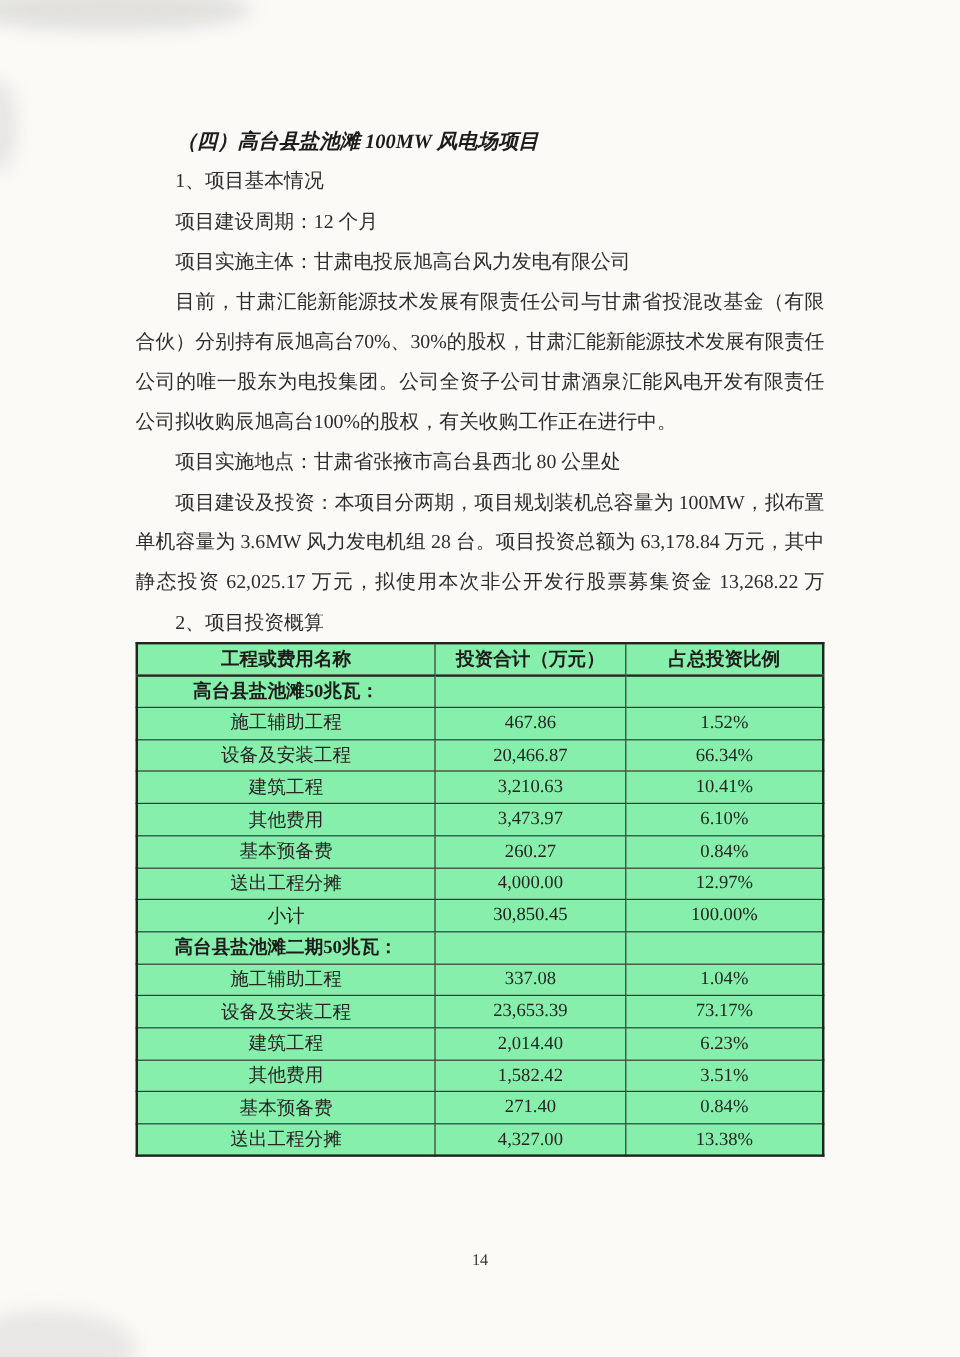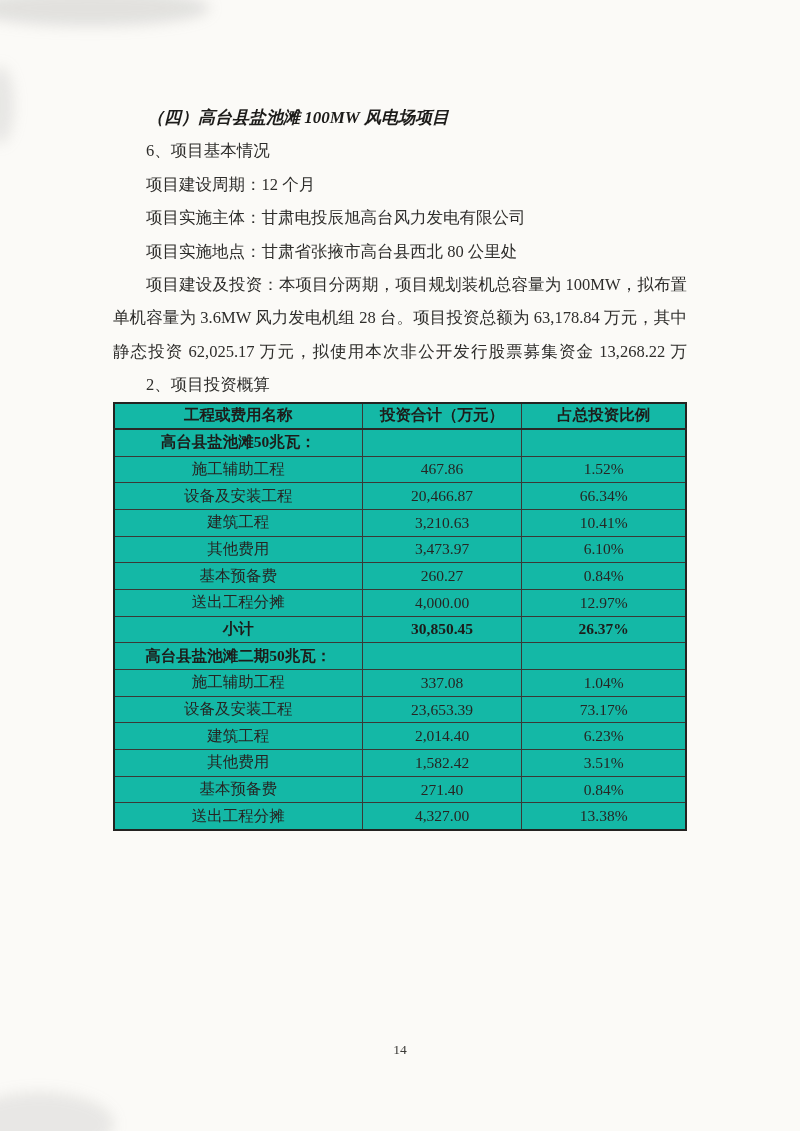--- a/index.html
+++ b/index.html
@@ -34,62 +34,63 @@
     overflow:hidden;
   }
   .para-4 { height:133.6px; }
   .para-3 { height:100.2px; }
 
   table.invest {
     width:574px;
     table-layout:fixed;
     border-collapse:collapse;
     border:2px solid #242321;
-    background:#14b8a6;
+    background:#86efac;
   }
   .invest th, .invest td {
     border:1px solid #3a3936;
     height:26.7px;
     padding:0 7px;
     font-size:15.5px;
     overflow:hidden;
     white-space:nowrap;
     vertical-align:middle;
     color:#262523;
   }
   .invest th { font-weight:bold; text-align:center; border-bottom:2px solid #2a2927; color:#1d1c1a; }
   .col-label { width:43.4%; }
   .col-value { width:27.9%; }
   .col-pct   { width:28.7%; }
   .cell-label { text-align:center; }
   .cell-value, .cell-pct { text-align:center; }
   .row-group .cell-label { font-weight:bold; color:#1d1c1a; }
-  .row-subtotal td { font-weight:bold; color:#1d1c1a;margin-top:35px; }
+  .row-subtotal td { font-weight:normal; color:#1d1c1a;margin-top:35px; }
   .row-subtotal .cell-label { text-align:center; }
 
   .page-footer {
     position:absolute;
     left:0; top:1042px; width:800px;
     text-align:center;
     font-size:13.5px;
     color:#3a3936;
   }
 </style>
 </head>
 <body>
 
 <div class="artifact art-top-left"></div>
 <div class="artifact art-left-edge"></div>
 <div class="artifact art-bottom-left"></div>
 
 <div class="content">
   <div class="tline heading">（四）高台县盐池滩 100MW 风电场项目</div>
-  <div class="tline">6、项目基本情况</div>
+  <div class="tline">1、项目基本情况</div>
   <div class="tline">项目建设周期：12 个月</div>
   <div class="tline">项目实施主体：甘肃电投辰旭高台风力发电有限公司</div>
+  <div class="para para-4">目前，甘肃汇能新能源技术发展有限责任公司与甘肃省投混改基金（有限合伙）分别持有辰旭高台70%、30%的股权，甘肃汇能新能源技术发展有限责任公司的唯一股东为电投集团。公司全资子公司甘肃酒泉汇能风电开发有限责任公司拟收购辰旭高台100%的股权，有关收购工作正在进行中。</div>
   <div class="tline">项目实施地点：甘肃省张掖市高台县西北 80 公里处</div>
   <div class="para para-3">项目建设及投资：本项目分两期，项目规划装机总容量为 100MW，拟布置单机容量为 3.6MW 风力发电机组 28 台。项目投资总额为 63,178.84 万元，其中静态投资 62,025.17 万元，拟使用本次非公开发行股票募集资金 13,268.22 万元。</div>
   <div class="tline">2、项目投资概算</div>
 
   <table class="invest">
     <colgroup>
       <col class="col-label">
         <col class="col-value">
         <col class="col-pct">
     </colgroup>
@@ -130,21 +131,21 @@
       <td class="cell-pct">0.84%</td>
     </tr>
     <tr>
       <td class="cell-label">送出工程分摊</td>
       <td class="cell-value">4,000.00</td>
       <td class="cell-pct">12.97%</td>
     </tr>
     <tr class="row-subtotal">
       <td class="cell-label">小计</td>
       <td class="cell-value">30,850.45</td>
-      <td class="cell-pct">26.37%</td>
+      <td class="cell-pct">100.00%</td>
     </tr>
     <tr class="row-group">
       <td class="cell-label">高台县盐池滩二期50兆瓦：</td>
       <td class="cell-value"></td>
       <td class="cell-pct"></td>
     </tr>
     <tr>
       <td class="cell-label">施工辅助工程</td>
       <td class="cell-value">337.08</td>
       <td class="cell-pct">1.04%</td>

